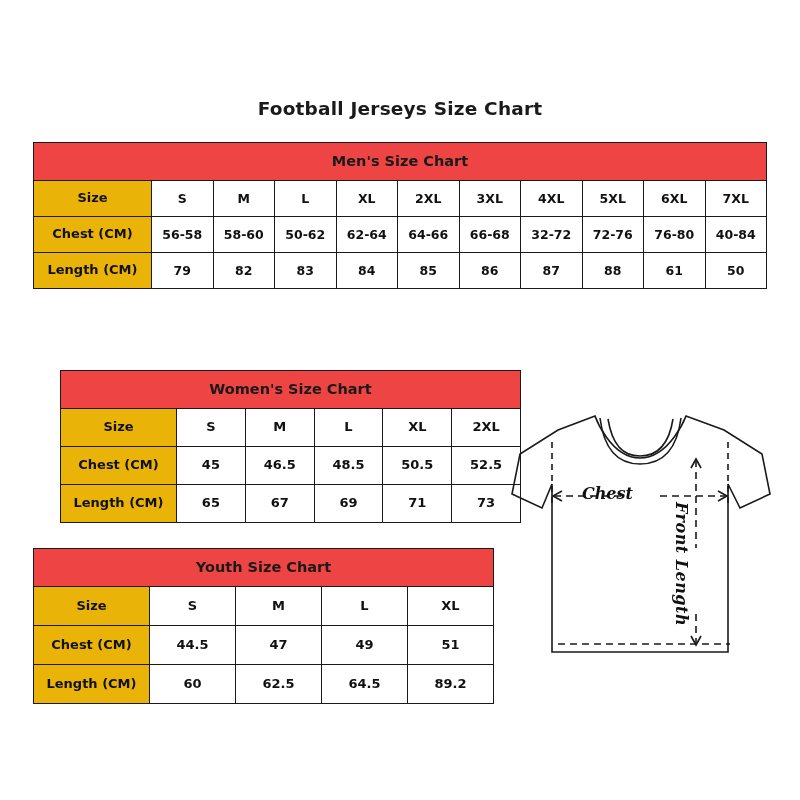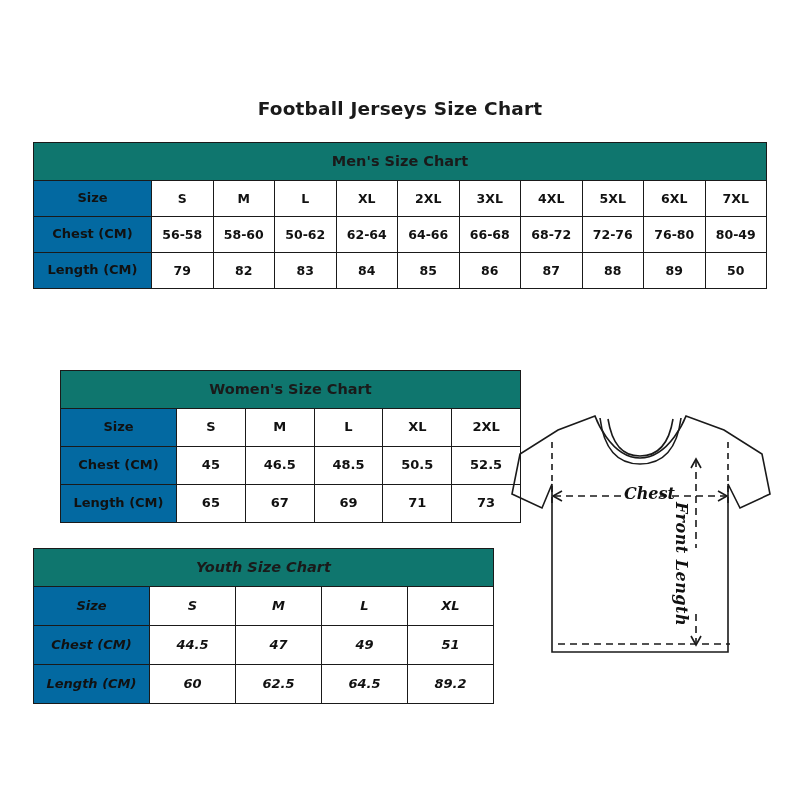--- a/index.html
+++ b/index.html
@@ -45,30 +45,30 @@
     vertical-align: middle;
     font-size: 13px;
     font-weight: bold;
     padding: 0;
     color: #111111;
     line-height: 1.1;
   }
   table.sizechart caption {
     border: 1px solid #1a1a1a;
     border-bottom: none;
-    background: #0f766e;
+    background: #ef4444;
     font-size: 14.5px;
     font-weight: bold;
     height: 37px;
     line-height: 37px;
     caption-side: top;
     color: #1a1a1a;
   }
   .rowhead {
-    background: #0369a1;
+    background: #eab308;
   }
 
   
   #men-wrap {
     position: absolute;
     left: 33px;
     top: 142px;
     width: 733px;
   }
   #men-wrap table { width: 733px; }
@@ -90,21 +90,20 @@
   #women-wrap td { height: 37px; }
   #women-wrap col.label { width: 116px; }
   #women-wrap col.data { width: 68.8px; }
 
   
   #youth-wrap {
     position: absolute;
     left: 33px;
     top: 548px;
     width: 460px;
-    font-style: italic;
   }
   #youth-wrap table { width: 460px; }
   #youth-wrap td { height: 38px; }
   #youth-wrap col.label { width: 116px; }
   #youth-wrap col.data { width: 86px; }
 
   
   #shirt {
     position: absolute;
     left: 500px;
@@ -115,21 +114,20 @@
   #shirt svg { display: block; }
   .lbl-chest {
     position: absolute;
     left: 82px;
     top: 86px;
     font-family: "DejaVu Serif", serif;
     font-style: italic;
     font-weight: bold;
     font-size: 16px;
     color: #111111;
-    margin-left: 42px;
   }
   .lbl-front-length {
     position: absolute;
     left: 172px;
     top: 104px;
     font-family: "DejaVu Serif", serif;
     font-style: italic;
     font-weight: bold;
     font-size: 16px;
     color: #111111;
@@ -176,36 +174,36 @@
           <td class="data">7XL</td>
         </tr>
         <tr>
           <td class="label rowhead">Chest (CM)</td>
           <td class="data">56-58</td>
           <td class="data">58-60</td>
           <td class="data">50-62</td>
           <td class="data">62-64</td>
           <td class="data">64-66</td>
           <td class="data">66-68</td>
-          <td class="data">68-72</td>
+          <td class="data">32-72</td>
           <td class="data">72-76</td>
           <td class="data">76-80</td>
-          <td class="data">80-49</td>
+          <td class="data">40-84</td>
         </tr>
         <tr>
           <td class="label rowhead">Length (CM)</td>
           <td class="data">79</td>
           <td class="data">82</td>
           <td class="data">83</td>
           <td class="data">84</td>
           <td class="data">85</td>
           <td class="data">86</td>
           <td class="data">87</td>
           <td class="data">88</td>
-          <td class="data">89</td>
+          <td class="data">61</td>
           <td class="data">50</td>
         </tr>
       </tbody>
     </table>
   </div>
 
   <div id="women-wrap">
     <table class="sizechart">
       <caption>Women's Size Chart</caption>
       <colgroup>

